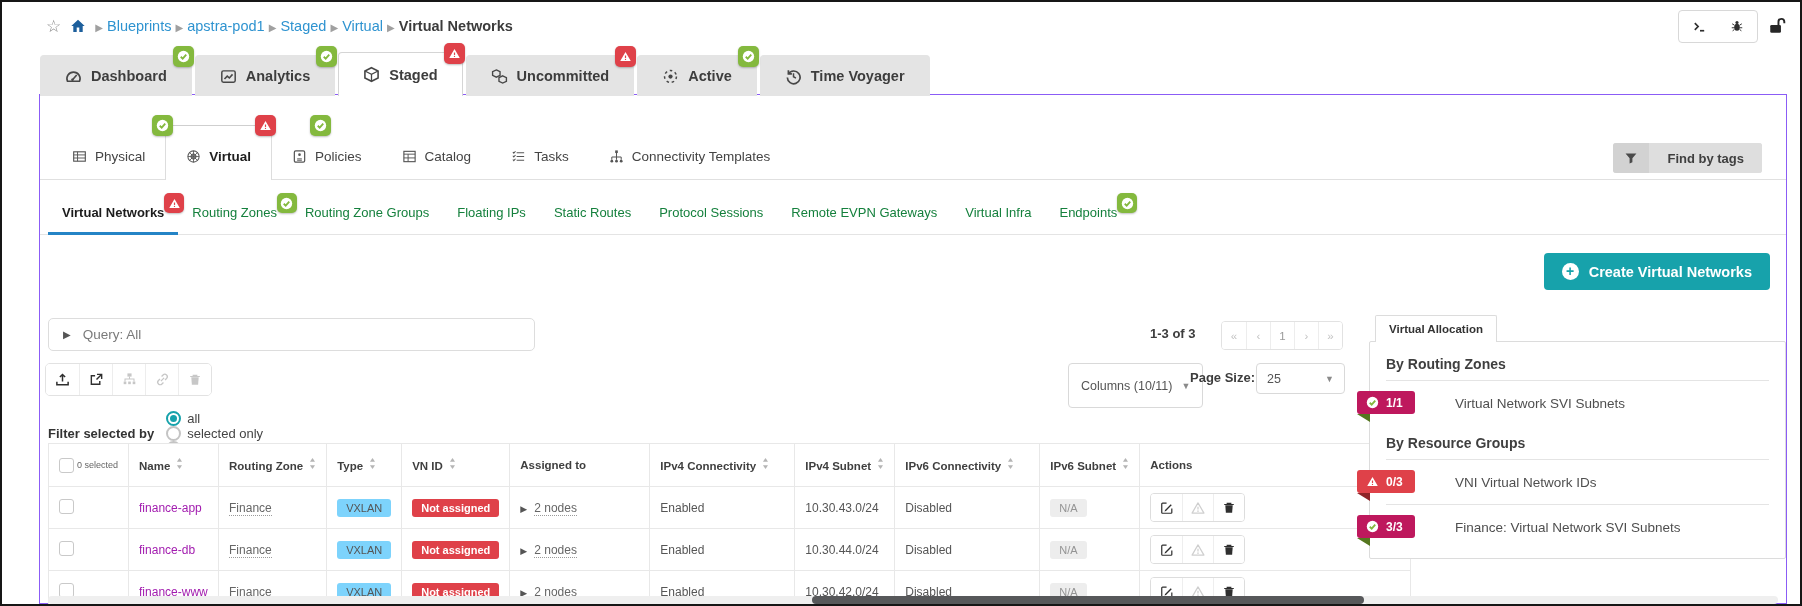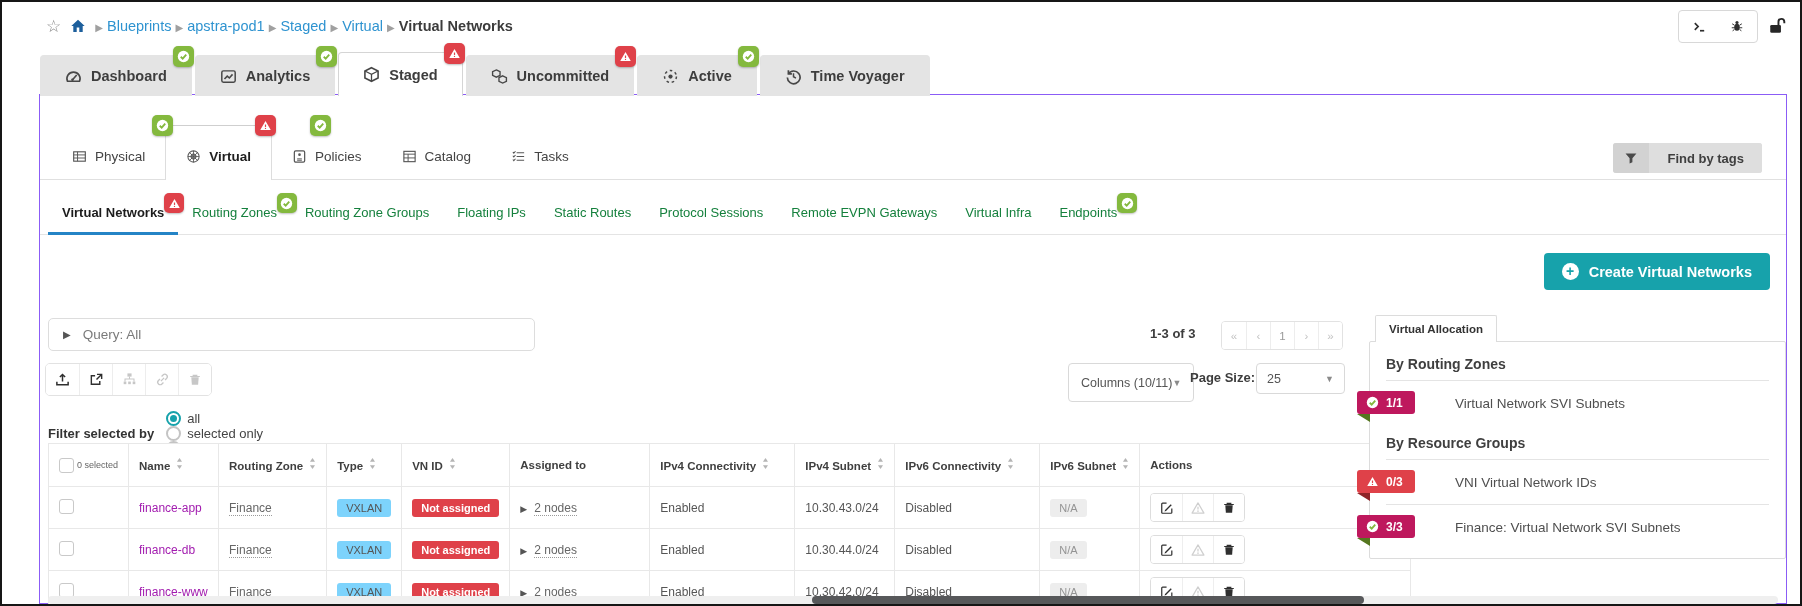--- a/index.html
+++ b/index.html
@@ -65,21 +65,21 @@
 .pg-group{position:absolute;left:1181px;top:226px;display:flex;border:1px solid #e2e2e2;border-radius:4px;overflow:hidden;background:#fff}
 .pg-btn{width:24px;height:27px;background:#fff;border:none;border-left:1px solid #ededed;color:#c3c3c3;font-size:11.5px;cursor:pointer;font-family:inherit}
 .pg-btn:first-child{border-left:none}
 .pg-btn.current{color:#9a9a9a}
 
 
 .toolbar{position:absolute;left:5px;top:268px;display:flex;border:1px solid #e2e2e2;border-radius:5px;overflow:hidden;background:#fff}
 .tb-btn{width:33px;height:31px;background:#fff;border:none;border-left:1px solid #ededed;display:flex;align-items:center;justify-content:center;cursor:pointer}
 .tb-btn:first-child{border-left:none}
 .tb-btn.en{color:#2f2f2f}.tb-btn.dis{color:#c7c7c7;cursor:default}
-.columns-btn{position:absolute;left:1028px;top:268px;height:39px;padding:0 12px;border:1px solid #d9d9d9;border-radius:4px;background:#fff;font-size:12.5px;color:#555;display:flex;align-items:center;cursor:pointer;font-family:inherit}
+.columns-btn{position:absolute;left:1028px;top:268px;height:45px;padding:0 12px;border:1px solid #d9d9d9;border-radius:4px;background:#fff;font-size:12.5px;color:#555;display:flex;align-items:center;gap:9px;cursor:pointer;font-family:inherit}
 .dd-caret{font-size:9px;color:#8a8a8a}
 .ps-label{position:absolute;left:1150px;top:275px;font-size:13px;font-weight:bold;color:#3d3d3d}
 .ps-select{position:absolute;left:1216px;top:268px;width:89px;height:31px;border:1px solid #d9d9d9;border-radius:4px;background:#fff;font-size:12.5px;color:#555;display:flex;align-items:center;justify-content:space-between;padding:0 10px;cursor:pointer}
 
 
 .filter-row{position:absolute;left:8px;top:316px;display:flex;align-items:center;font-size:13px;color:#444}
 .filter-label{font-weight:bold;color:#333;margin-right:12px}
 .f-opt{display:flex;align-items:center;gap:6px;margin-right:20px;cursor:pointer}
 .radio{width:15px;height:15px;border:2px solid #c4c4c4;border-radius:50%;background:#fff;position:relative;flex:none}
 .radio.sel{border-color:#17a2ab}
@@ -303,20 +303,32 @@
    </div>
           <div class="sub-tab">
      <span class="icon">
               <svg viewBox="0 0 16 16" width="15" height="15">
                 <path d="M6 4h8M6 8h8M6 12h8" stroke="currentColor" stroke-width="1.3"></path>
                 <path d="M2 3.2 3 4.4l1.8-2M2 7.2 3 8.4l1.8-2M2 11.2 3 12.4l1.8-2" fill="none" stroke="currentColor" stroke-width="1.1"></path>
               </svg>
             </span>
             <span>Tasks</span>
    </div>
+          <div class="sub-tab">
+     <span class="icon">
+              <svg viewBox="0 0 16 16" width="15" height="15">
+                <rect x="6.6" y="1.5" width="2.8" height="2.8" fill="currentColor"></rect>
+                <path d="M8 4.3v4.2M3 8.5h10M3 8.5v3M8 8.5v3M13 8.5v3" fill="none" stroke="currentColor" stroke-width="1.1"></path>
+                <circle cx="3" cy="13" r="1.5" fill="currentColor"></circle>
+                <circle cx="8" cy="13" r="1.5" fill="currentColor"></circle>
+                <circle cx="13" cy="13" r="1.5" fill="currentColor"></circle>
+              </svg>
+            </span>
+            <span>Connectivity Templates</span>
+   </div>
         </div>
       <span class="conn-h"></span>
       <span id="floating-badges"><span class="floating-badge fb1 ok">
             <svg viewBox="0 0 16 16" width="13" height="13">
               <circle cx="8" cy="8" r="7" fill="#fff"></circle>
               <path d="M4.6 8.3 7 10.6l4.4-5" fill="none" class="ckp" stroke-width="2.2"></path>
             </svg>
           </span><span class="floating-badge fb2 error">
             <svg viewBox="0 0 16 16" width="13" height="13">
               <path d="M8 2.5 14.5 13.5H1.5z" fill="#fff"></path>

